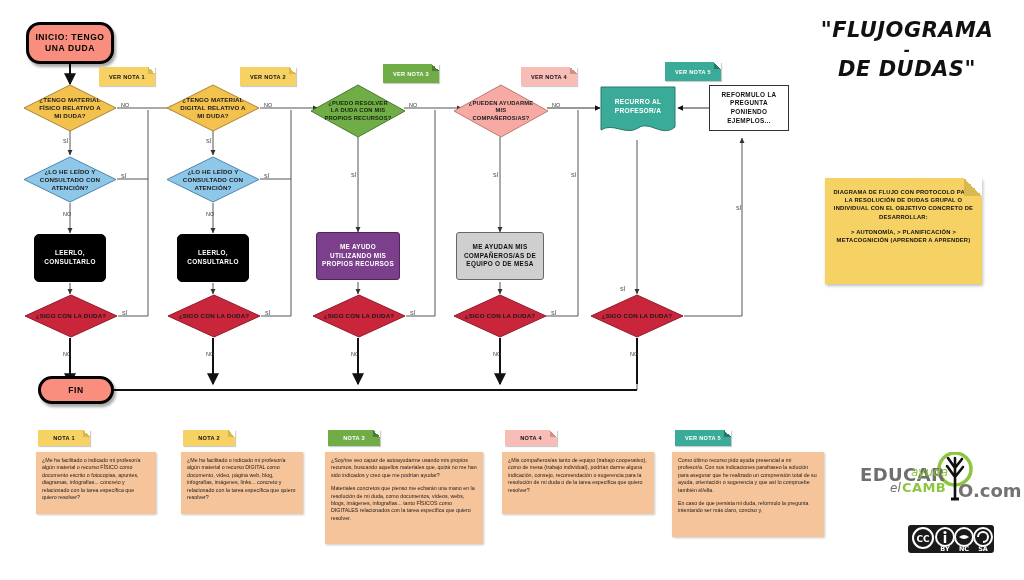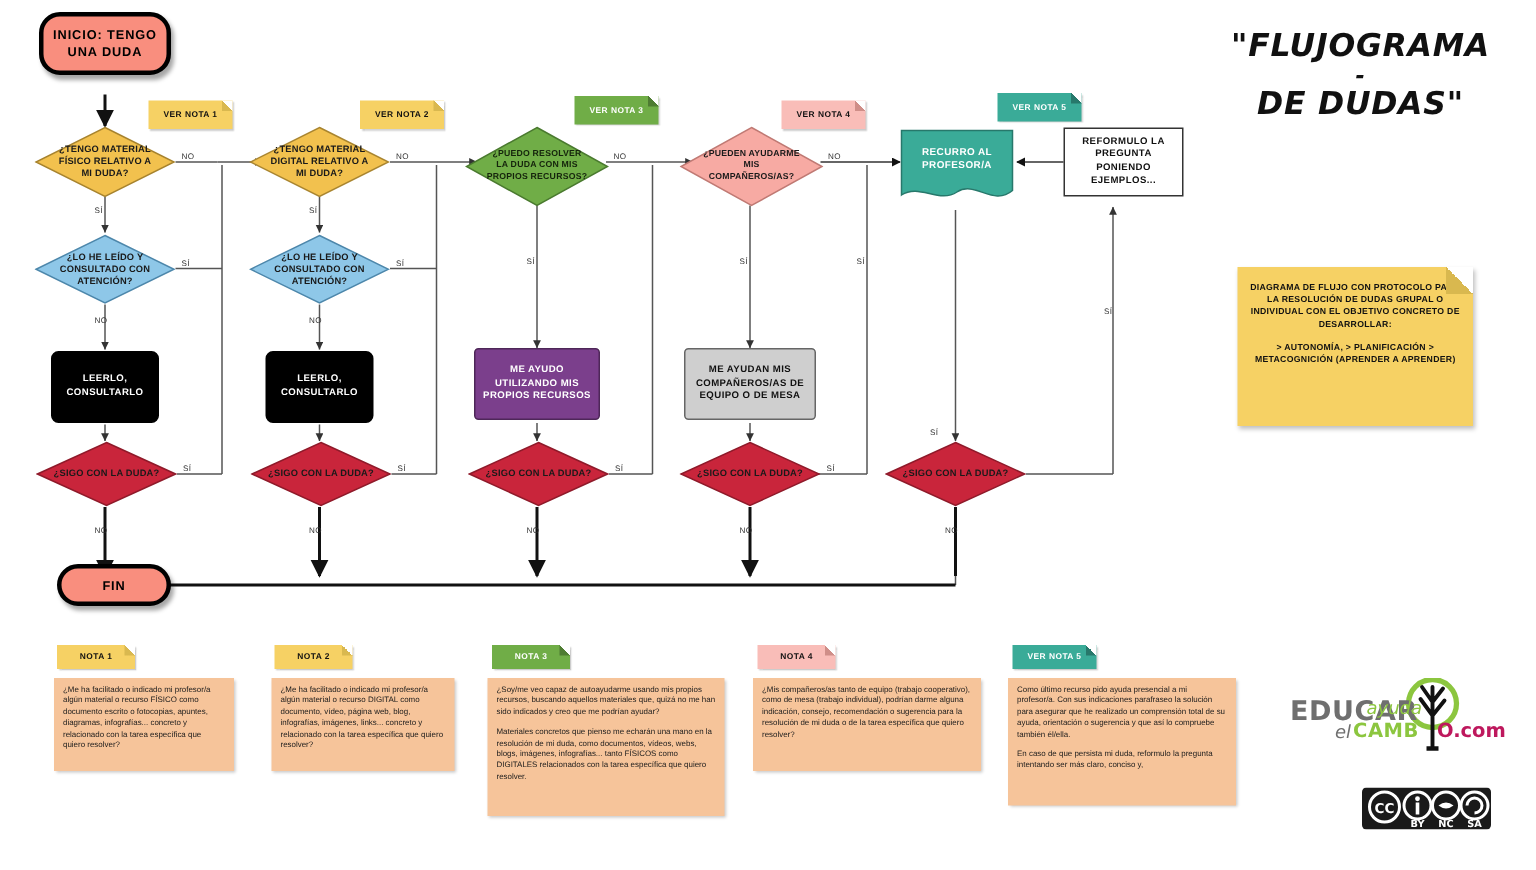--- a/index.html
+++ b/index.html
@@ -198,21 +198,21 @@
     <span class="ln">DE DUDAS"</span>
   </div>
 
   <div id="infopanel">
     <div class="fold"></div>
     <span>DIAGRAMA DE FLUJO CON PROTOCOLO PARA LA RESOLUCIÓN DE DUDAS GRUPAL O INDIVIDUAL CON EL  OBJETIVO CONCRETO DE DESARROLLAR:</span>
     <span class="gap"></span>
     <span>&gt; AUTONOMÍA, &gt; PLANIFICACIÓN &gt; METACOGNICIÓN (APRENDER A APRENDER)</span>
   </div>
 
-  <div class="node terminator" style="left:26px;top:8px;width:88px;height:42px;">
+  <div class="node terminator" style="left:26px;top:22px;width:88px;height:42px;">
     <span>INICIO: TENGO UNA DUDA</span>
   </div>
 
   <div class="node terminator" style="left:38px;top:376px;width:76px;height:28px;">
     <span>FIN</span>
   </div>
 
   <div class="diamond" style="left:23px;top:84px;width:94px;height:48px;">
     <svg width="94" height="48">
         <polygon points="47,1 93,24 47,47 1,24" fill="#f2c14e" stroke="#a8842f" stroke-width="1"></polygon>
@@ -432,21 +432,21 @@
   <div id="logo">
     <svg width="150" height="54" style="position:absolute;left:0;top:0;">
       <circle cx="97" cy="17" r="16" fill="none" stroke="#8cc63f" stroke-width="3.5"></circle>
       <path d="M97,46 L97,6 M97,16 L90,6 M97,16 L104,7 M97,25 L89,14 M97,25 L105,15" stroke="#111" stroke-width="2.6" fill="none" stroke-linecap="round"></path>
       <path d="M93,47 L101,47" stroke="#111" stroke-width="3"></path>
     </svg>
     <span class="lt" style="left:2px;top:12px;font-size:18px;font-weight:bold;color:#6f6f6f;letter-spacing:.4px;">EDUCAR</span>
     <span class="lt" style="left:53px;top:13px;font-size:12px;font-style:italic;color:#8cc63f;">ayuda</span>
     <span class="lt" style="left:32px;top:29px;font-size:12px;font-style:italic;color:#6f6f6f;">el</span>
     <span class="lt" style="left:44px;top:28px;font-size:13px;font-weight:bold;color:#8cc63f;letter-spacing:.4px;">CAMB</span>
-    <span class="lt" style="left:100px;top:28px;font-size:13px;font-weight:bold;color:#be185d;">O.com</span>
+    <span class="lt" style="left:100px;top:28px;font-size:18px;font-weight:bold;color:#737373;">O.com</span>
   </div>
 
   <div id="cc">
     <svg width="86" height="28">
       <rect x="0" y="0" width="86" height="28" rx="3" fill="#1a1a1a"></rect>
       <circle cx="15" cy="13" r="10" fill="none" stroke="#fff" stroke-width="2"></circle>
       <text x="15" y="17" font-family="DejaVu Sans, sans-serif" font-size="9" font-weight="bold" fill="#fff" text-anchor="middle">CC</text>
       <circle cx="37" cy="12" r="9" fill="none" stroke="#fff" stroke-width="2"></circle>
       <circle cx="37" cy="7.5" r="1.6" fill="#fff"></circle>
       <rect x="35.8" y="10" width="2.4" height="8" fill="#fff"></rect>

